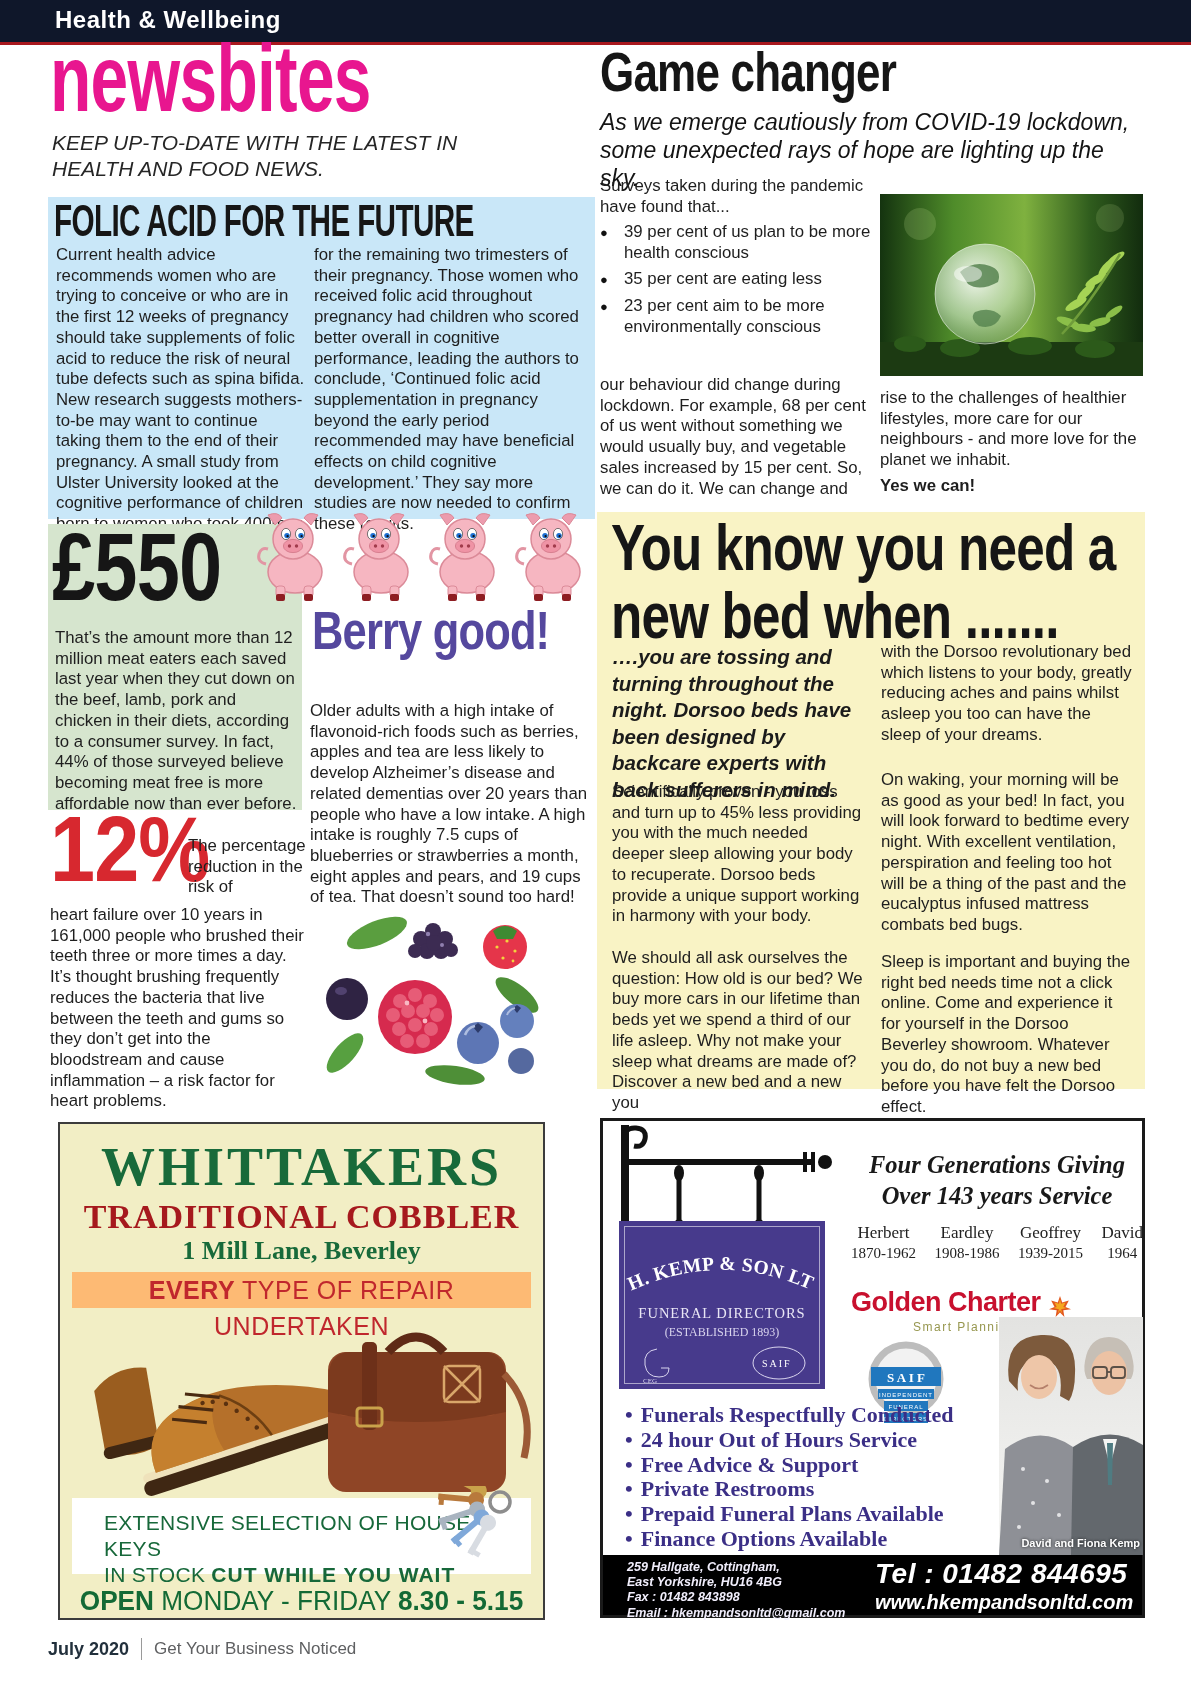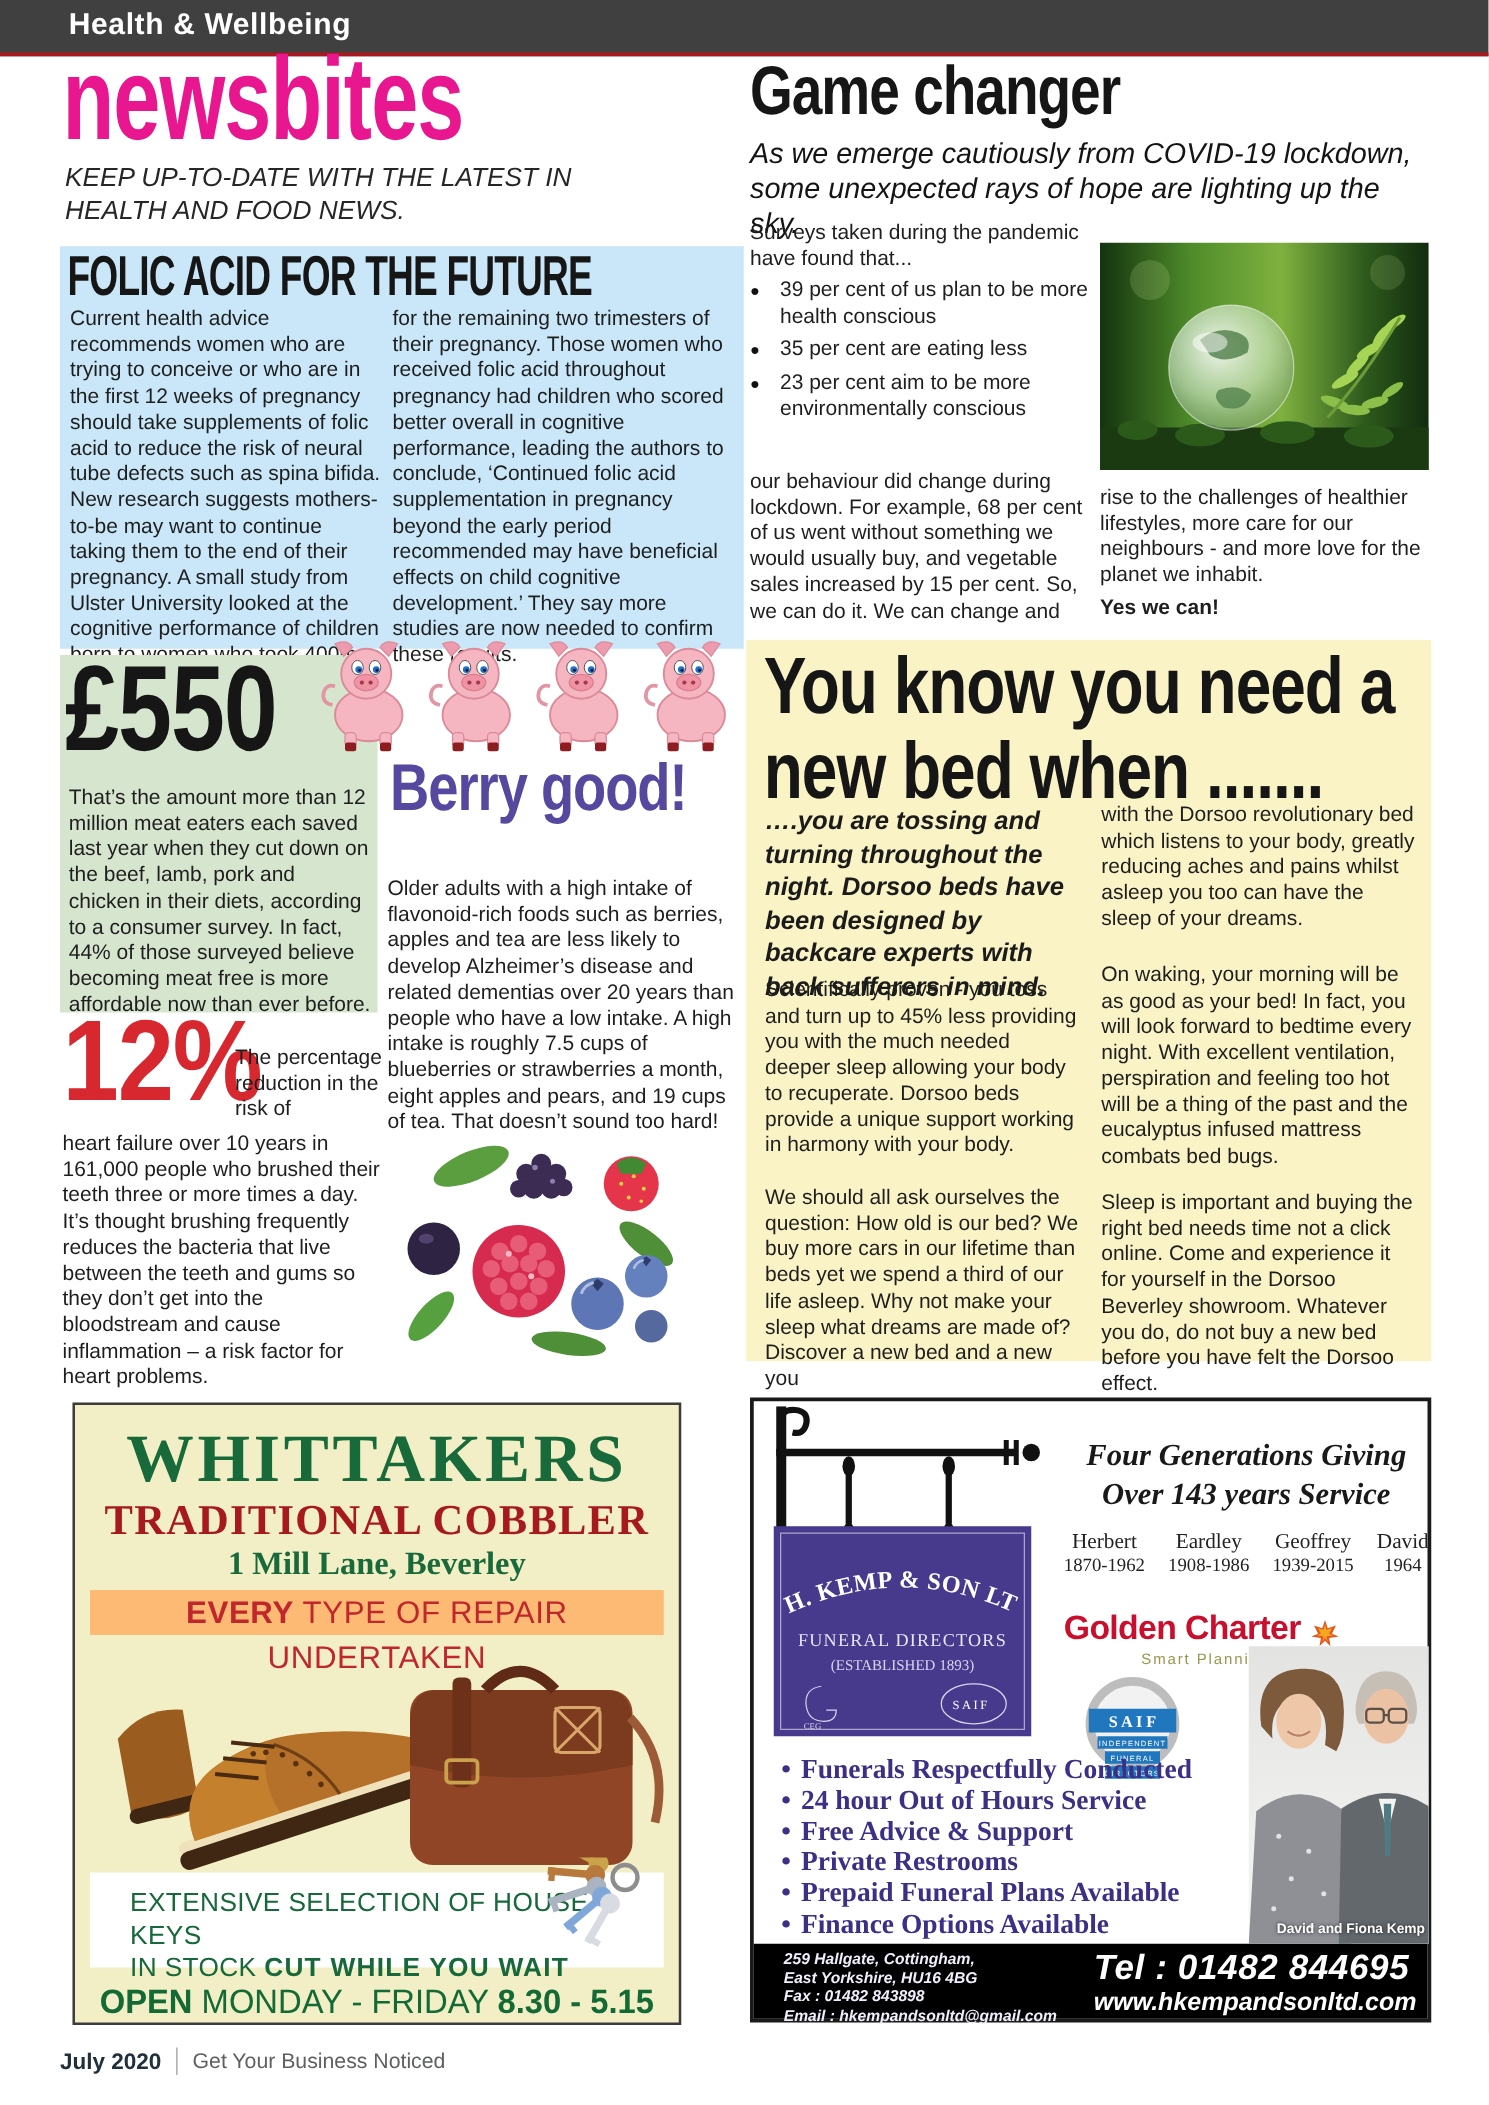--- a/index.html
+++ b/index.html
@@ -3,21 +3,21 @@
 <meta charset="utf-8">
 <style>
   html,body{margin:0;padding:0;background:#e8e8e8;}
   .page{position:relative;width:1191px;height:1684px;background:#ffffff;overflow:hidden;
         font-family:"Liberation Sans",sans-serif;color:#1e1e1e;margin:0 auto;}
   .abs{position:absolute;}
   .hl{font-weight:bold;display:inline-block;transform-origin:0 0;white-space:nowrap;letter-spacing:-1px;color:#161616;}
   .body-txt{font-size:16.8px;line-height:20.7px;color:#1e1e1e;}
 
   
-  .topbar{left:0;top:0;width:1191px;height:42px;background:#404040;border-bottom:3px solid #a8181e;}
+  .topbar{left:0;top:0;width:1191px;height:42px;background:#0f172a;border-bottom:3px solid #a8181e;}
   .topbar-label{position:absolute;left:55px;top:6px;font-size:24px;font-weight:bold;color:#ffffff;letter-spacing:.5px;}
 
   
   .newsbites{left:50px;top:34px;font-size:94px;line-height:.95;color:#e8168f;transform:scaleX(.72);}
   .masthead-tag{left:52px;top:130px;width:480px;font-size:21px;line-height:26px;font-style:italic;color:#262626;}
 
   
   .folic-box{left:48px;top:197px;width:547px;height:322px;background:#c9e7f8;}
   .folic-h{position:absolute;left:6px;top:-2px;font-size:45px;transform:scaleX(.66);}
   .folic-c1{position:absolute;left:8px;top:48px;width:250px;}

